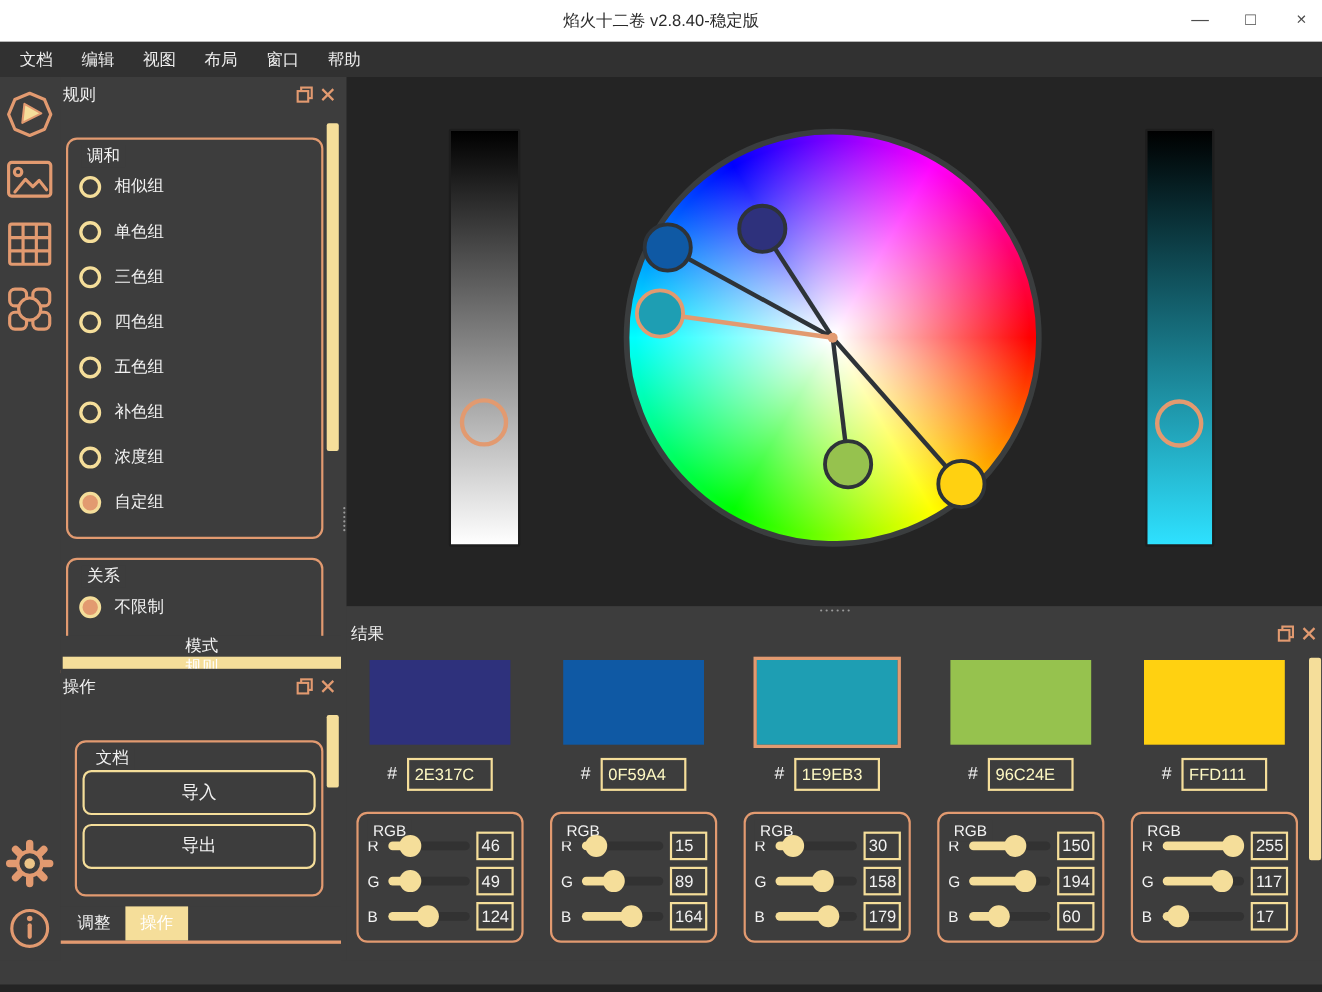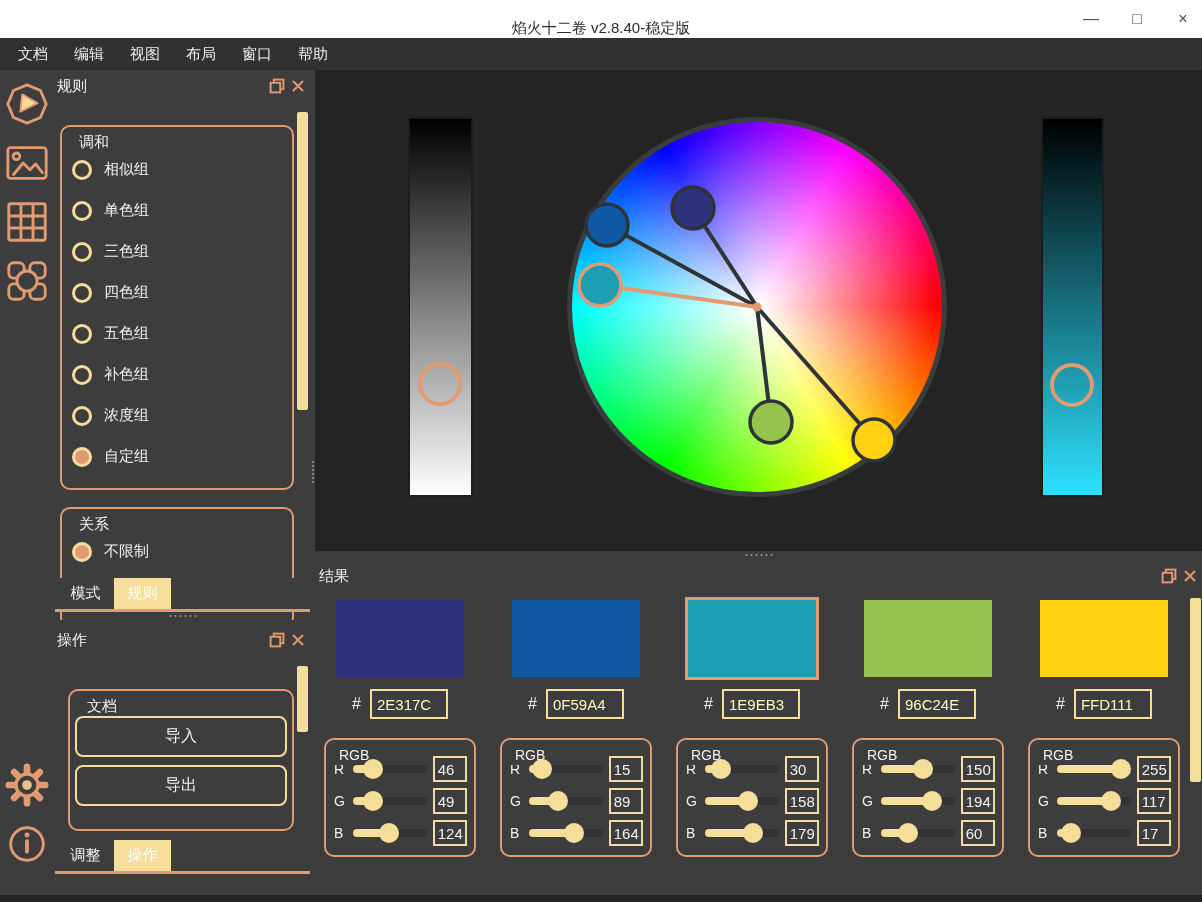--- a/index.html
+++ b/index.html
@@ -9,21 +9,21 @@
     --canvas:#242424;
     --txt:#F2F2F2;
   }
   *{box-sizing:border-box;margin:0;padding:0;}
   html,body{background:#1a1a1a;}
   body{font-family:"Liberation Sans","DejaVu Sans",sans-serif;}
   #app{position:relative;width:1202px;height:902px;background:var(--panel);overflow:hidden;}
 
   
   .titlebar{position:absolute;left:0;top:0;width:1202px;height:38px;background:#FFFFFF;
-    display:flex;align-items:flex-end;justify-content:center;}
+    display:flex;align-items:center;justify-content:center;}
   .titlebar .title{font-size:15px;color:#2b2b2b;}
   .win-controls{position:absolute;right:8px;top:0;height:100%;display:flex;gap:24px;align-items:center;}
   .win-btn{width:22px;height:100%;display:flex;align-items:center;justify-content:center;
     color:#4d4d4d;font-size:16px;}
 
   
   .menubar{position:absolute;left:0;top:38px;width:1202px;height:32px;background:#313131;
     display:flex;align-items:stretch;padding-left:6px;}
   .menu-item{padding:0 12px;margin-right:2px;display:flex;align-items:center;
     color:#EDEDED;font-size:15px;}
@@ -55,24 +55,24 @@
   .dots-h{position:absolute;left:50%;transform:translateX(-50%);display:flex;gap:3px;}
   .dots-h span{width:2px;height:2px;border-radius:50%;background:#9a9a9a;}
   .dots-v{position:absolute;top:50%;left:50%;transform:translate(-50%,-50%);display:flex;flex-direction:column;gap:2px;}
   .dots-v span{width:2px;height:2px;border-radius:50%;background:#9a9a9a;}
 
   
   #rules-panel{left:55px;top:70px;width:255px;height:550px;}
   #rules-scroll{right:2px;top:42px;height:298px;}
   #harmony-box{left:5px;top:55px;width:234px;height:365px;padding-top:22px;}
   #relation-box{left:5px;top:437px;width:234px;height:120px;padding-top:22px;}
-  #rules-tabbar{top:508px;}
+  #rules-tabbar{top:508px;flex-direction:column;}
   #rules-dots{top:545px;}
 
-  #ops-panel{left:55px;top:624px;width:255px;height:253px;}
+  #ops-panel{left:55px;top:608px;width:255px;height:253px;}
   #ops-scroll{right:2px;top:42px;height:66px;}
   #document-box{left:13px;top:65px;width:226px;height:142px;padding-top:25px;}
   .doc-btn{display:block;width:212px;height:41px;margin:0 auto 8px;background:transparent;
     border:2px solid var(--cream);border-radius:8px;color:var(--txt);font-size:16px;
     font-family:inherit;}
   #ops-tabbar{top:216px;}
 
   
   #vsplit{position:absolute;left:310px;top:70px;width:5px;height:803px;background:var(--panel);}
   #hsplit{position:absolute;left:315px;top:551px;width:887px;height:9px;background:var(--panel);}

